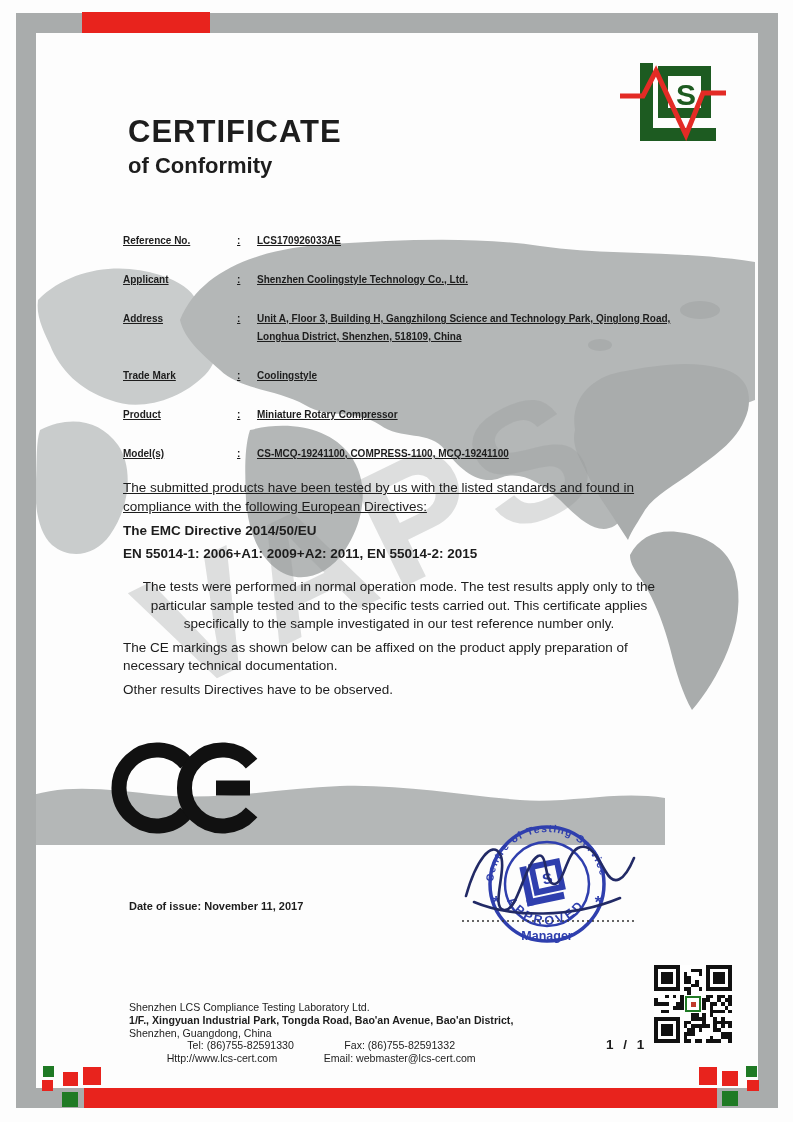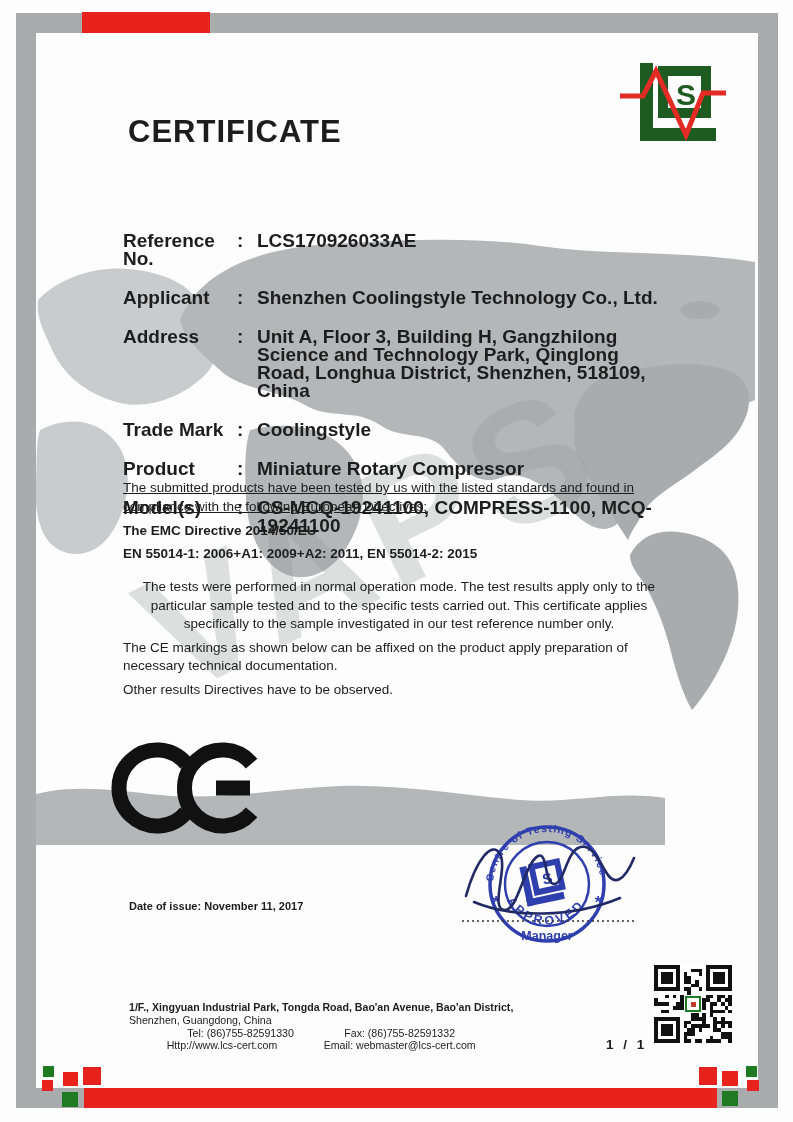--- a/index.html
+++ b/index.html
@@ -20,21 +20,21 @@
   .watermark{position:absolute;left:30px;top:455px;width:680px;text-align:center;
              font-size:168px;font-weight:bold;letter-spacing:10px;
              color:rgba(148,153,153,0.30);transform:rotate(-26deg);
              pointer-events:none;user-select:none;line-height:1;}
   
   .title-block{position:absolute;left:128px;top:114px;}
   .title-main{font-size:31px;font-weight:bold;letter-spacing:1px;line-height:36px;}
   .title-sub{font-size:22px;font-weight:bold;margin-top:3px;}
   
   .fields{position:absolute;left:123px;top:232px;width:552px;}
-  .frow{display:flex;margin-bottom:21px;font-size:19px;font-weight:bold;line-height:18px;}
+  .frow{display:flex;margin-bottom:21px;font-size:10px;font-weight:bold;line-height:18px;text-decoration:underline;}
   .flabel{width:114px;flex:none;}
   .fcolon{width:20px;flex:none;}
   .fvalue{width:418px;}
   
   .paras{position:absolute;left:123px;top:479px;width:552px;font-size:13.5px;line-height:18.5px;}
   .paras p{margin:0;}
   .p-intro{margin-bottom:6px !important;text-decoration:underline;}
   .p-directive{font-weight:bold;margin-bottom:4px !important;}
   .p-standards{font-weight:bold;margin-bottom:15px !important;}
   .p-tests{margin-bottom:5px !important;text-align:center;}
@@ -99,20 +99,21 @@
       <rect x="22" y="5" width="13" height="75"></rect>
       <rect x="22" y="70" width="76" height="13"></rect>
     </g>
     <rect x="45" y="13" width="43" height="42" fill="none" stroke="#1d5b21" stroke-width="10"></rect>
     <text x="68" y="47" font-size="30" font-weight="bold" fill="#1d5b21" text-anchor="middle" font-family="Liberation Sans, sans-serif">S</text>
     <polyline points="2,38 25,38 38,13 68,77 85,35 108,35" fill="none" stroke="#e32b25" stroke-width="5" stroke-linejoin="miter"></polyline>
   </svg>
 
   <div class="title-block">
     <div class="title-main">CERTIFICATE</div>
+    <div class="title-sub">of Conformity</div>
   </div>
 
   <div class="fields">
     <div class="frow">
       <span class="flabel">Reference No.</span>
       <span class="fcolon">:</span>
       <span class="fvalue">LCS170926033AE</span>
     </div>
     <div class="frow">
       <span class="flabel">Applicant</span>
@@ -185,20 +186,21 @@
       <text x="95" y="142" font-size="12.5" font-weight="bold" fill="#2f3fae" text-anchor="middle" font-family="Liberation Sans, sans-serif">Manager</text>
     </g>
     <line x1="10" y1="123" x2="184" y2="123" stroke="#333333" stroke-width="1.6" stroke-dasharray="2,3"></line>
     <g stroke="#222a66" stroke-width="2.6" fill="none" stroke-linecap="round">
       <path d="M14,98 C24,62 40,42 48,56 C56,70 38,110 52,112 C66,114 72,66 86,58 C96,53 92,86 102,86 C112,86 114,56 126,50 C138,44 146,60 154,74 C162,88 172,84 182,60"></path>
       <path d="M22,104 C60,120 120,120 168,100"></path>
     </g>
   </svg>
 
   <div class="footer">
+    <div>Shenzhen LCS Compliance Testing Laboratory Ltd.</div>
     <div class="bold">1/F., Xingyuan Industrial Park, Tongda Road, Bao'an Avenue, Bao'an District,</div>
     <div>Shenzhen, Guangdong, China</div>
     <div class="fcols">
       <span class="c1">Tel: (86)755-82591330</span>
       <span>Fax: (86)755-82591332</span>
     </div>
     <div class="fcols">
       <span class="c1">Http://www.lcs-cert.com</span>
       <span>Email: webmaster@lcs-cert.com</span>
     </div>

